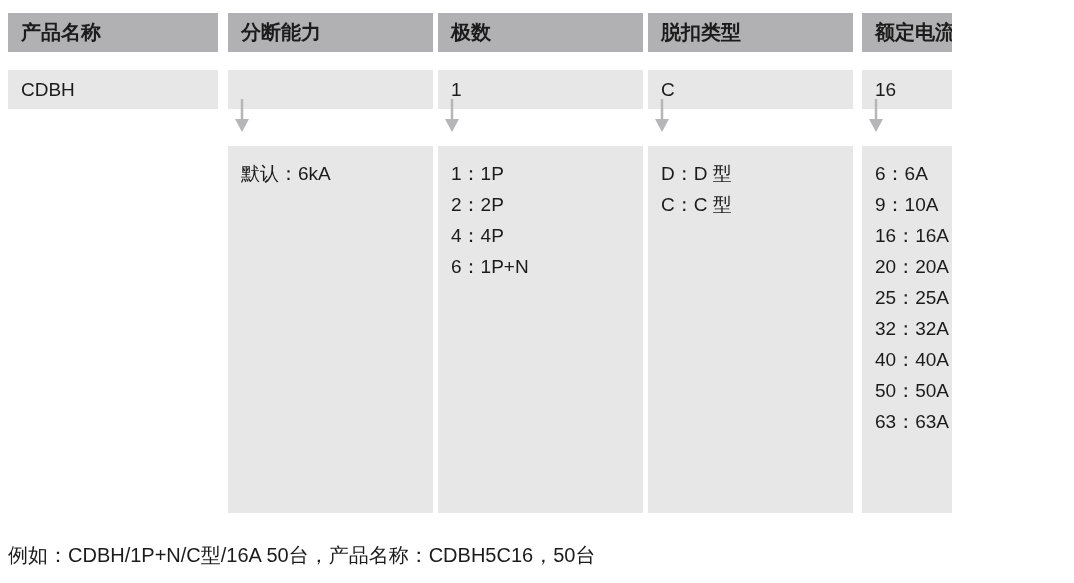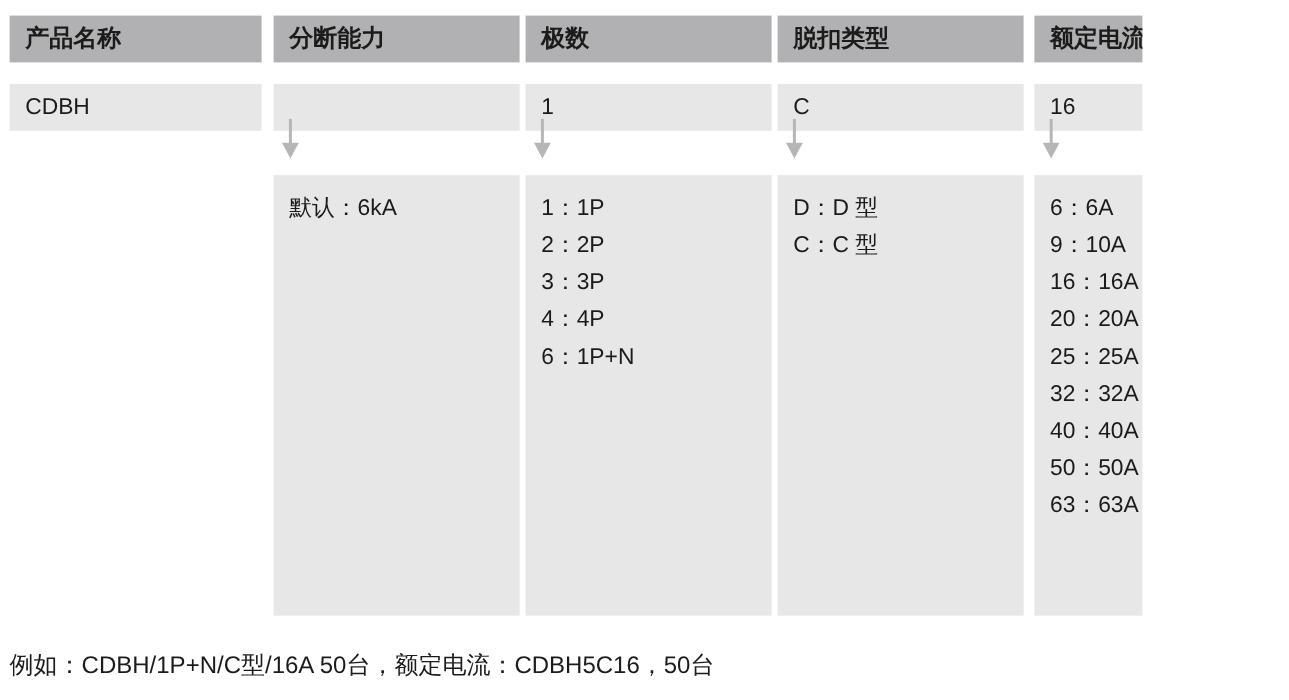--- a/index.html
+++ b/index.html
@@ -104,21 +104,20 @@
   <div class="col" style="left:438px; width:205px;">
     <div class="hdr">极数</div>
     <div class="val">1</div>
     <svg class="arrow" viewBox="0 0 16 34">
       <line x1="8" y1="0" x2="8" y2="22" stroke="#b6b6b8" stroke-width="2.5"></line>
       <polygon points="1,20 15,20 8,33" fill="#b6b6b8"></polygon>
     </svg>
     <div class="opts">
       <div class="opt">1：1P</div>
       <div class="opt">2：2P</div>
-      <div class="opt">3：3P</div>
       <div class="opt">4：4P</div>
       <div class="opt">6：1P+N</div>
     </div>
   </div>
 
   <div class="col" style="left:648px; width:205px;">
     <div class="hdr">脱扣类型</div>
     <div class="val">C</div>
     <svg class="arrow" viewBox="0 0 16 34">
       <line x1="8" y1="0" x2="8" y2="22" stroke="#b6b6b8" stroke-width="2.5"></line>
@@ -143,14 +142,14 @@
       <div class="opt">16：16A</div>
       <div class="opt">20：20A</div>
       <div class="opt">25：25A</div>
       <div class="opt">32：32A</div>
       <div class="opt">40：40A</div>
       <div class="opt">50：50A</div>
       <div class="opt">63：63A</div>
     </div>
   </div>
 
-  <div class="footer">例如：CDBH/1P+N/C型/16A 50台，额定电流：CDBH5C16，50台</div>
+  <div class="footer">例如：CDBH/1P+N/C型/16A 50台，产品名称：CDBH5C16，50台</div>
 </div>
 
 </body></html>

